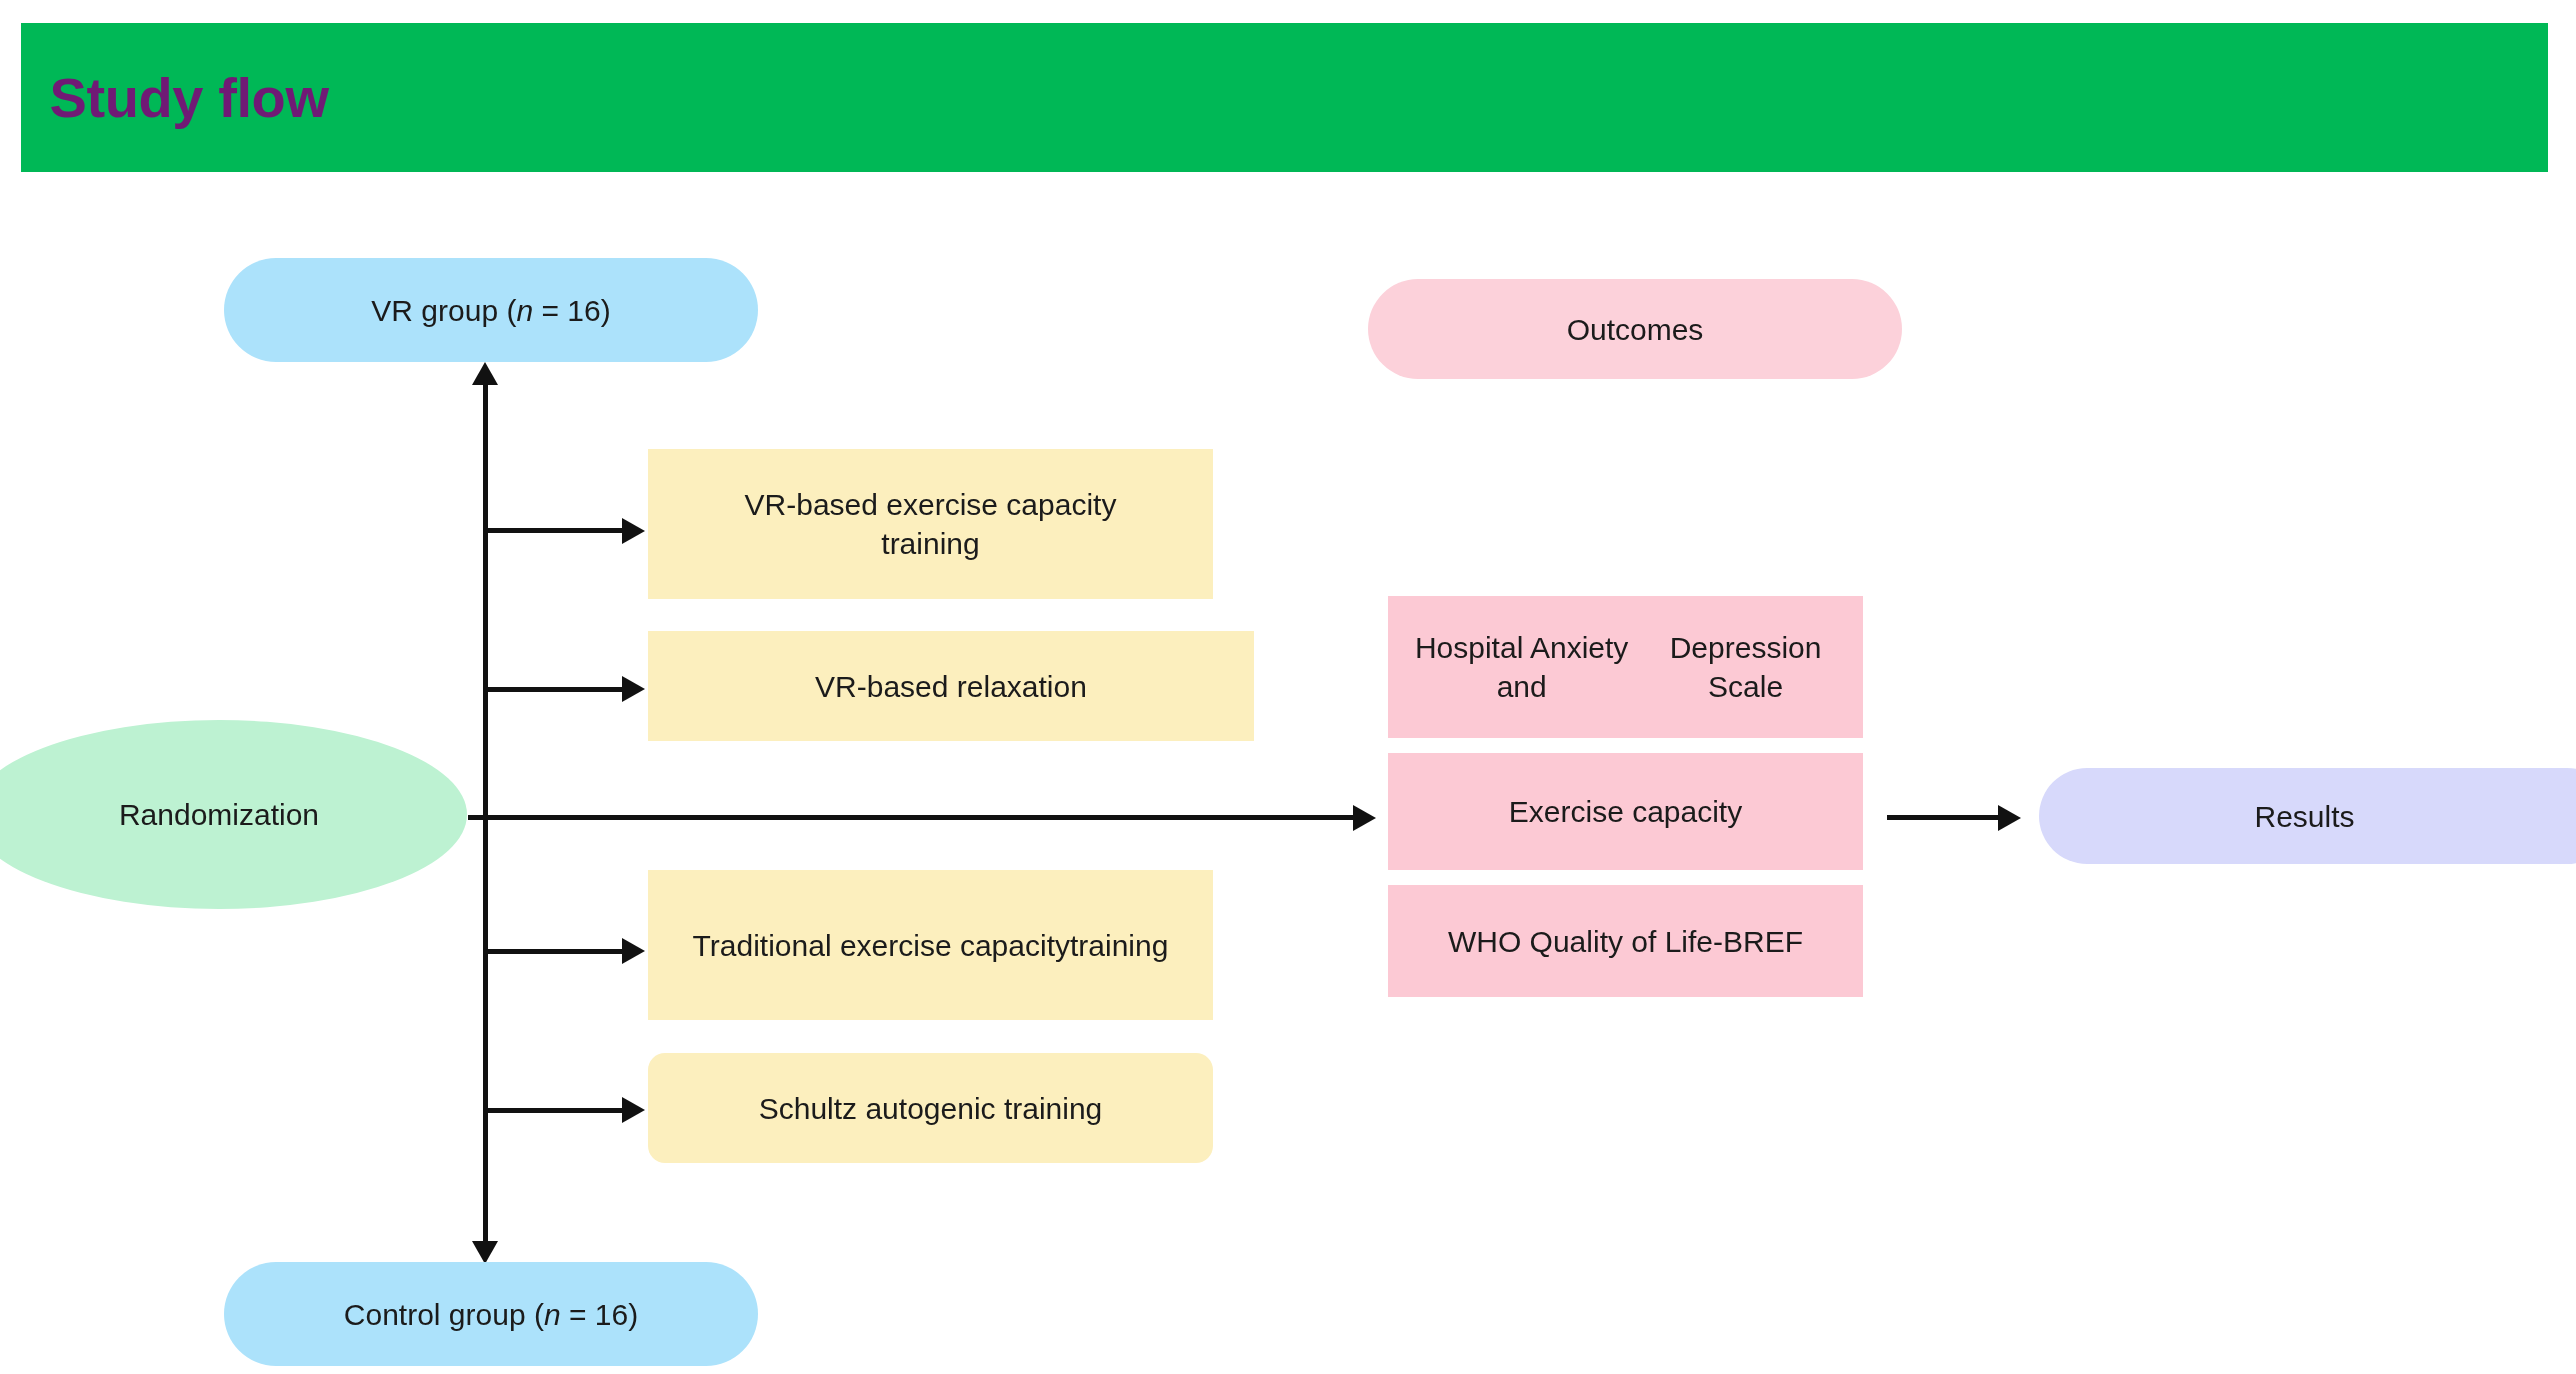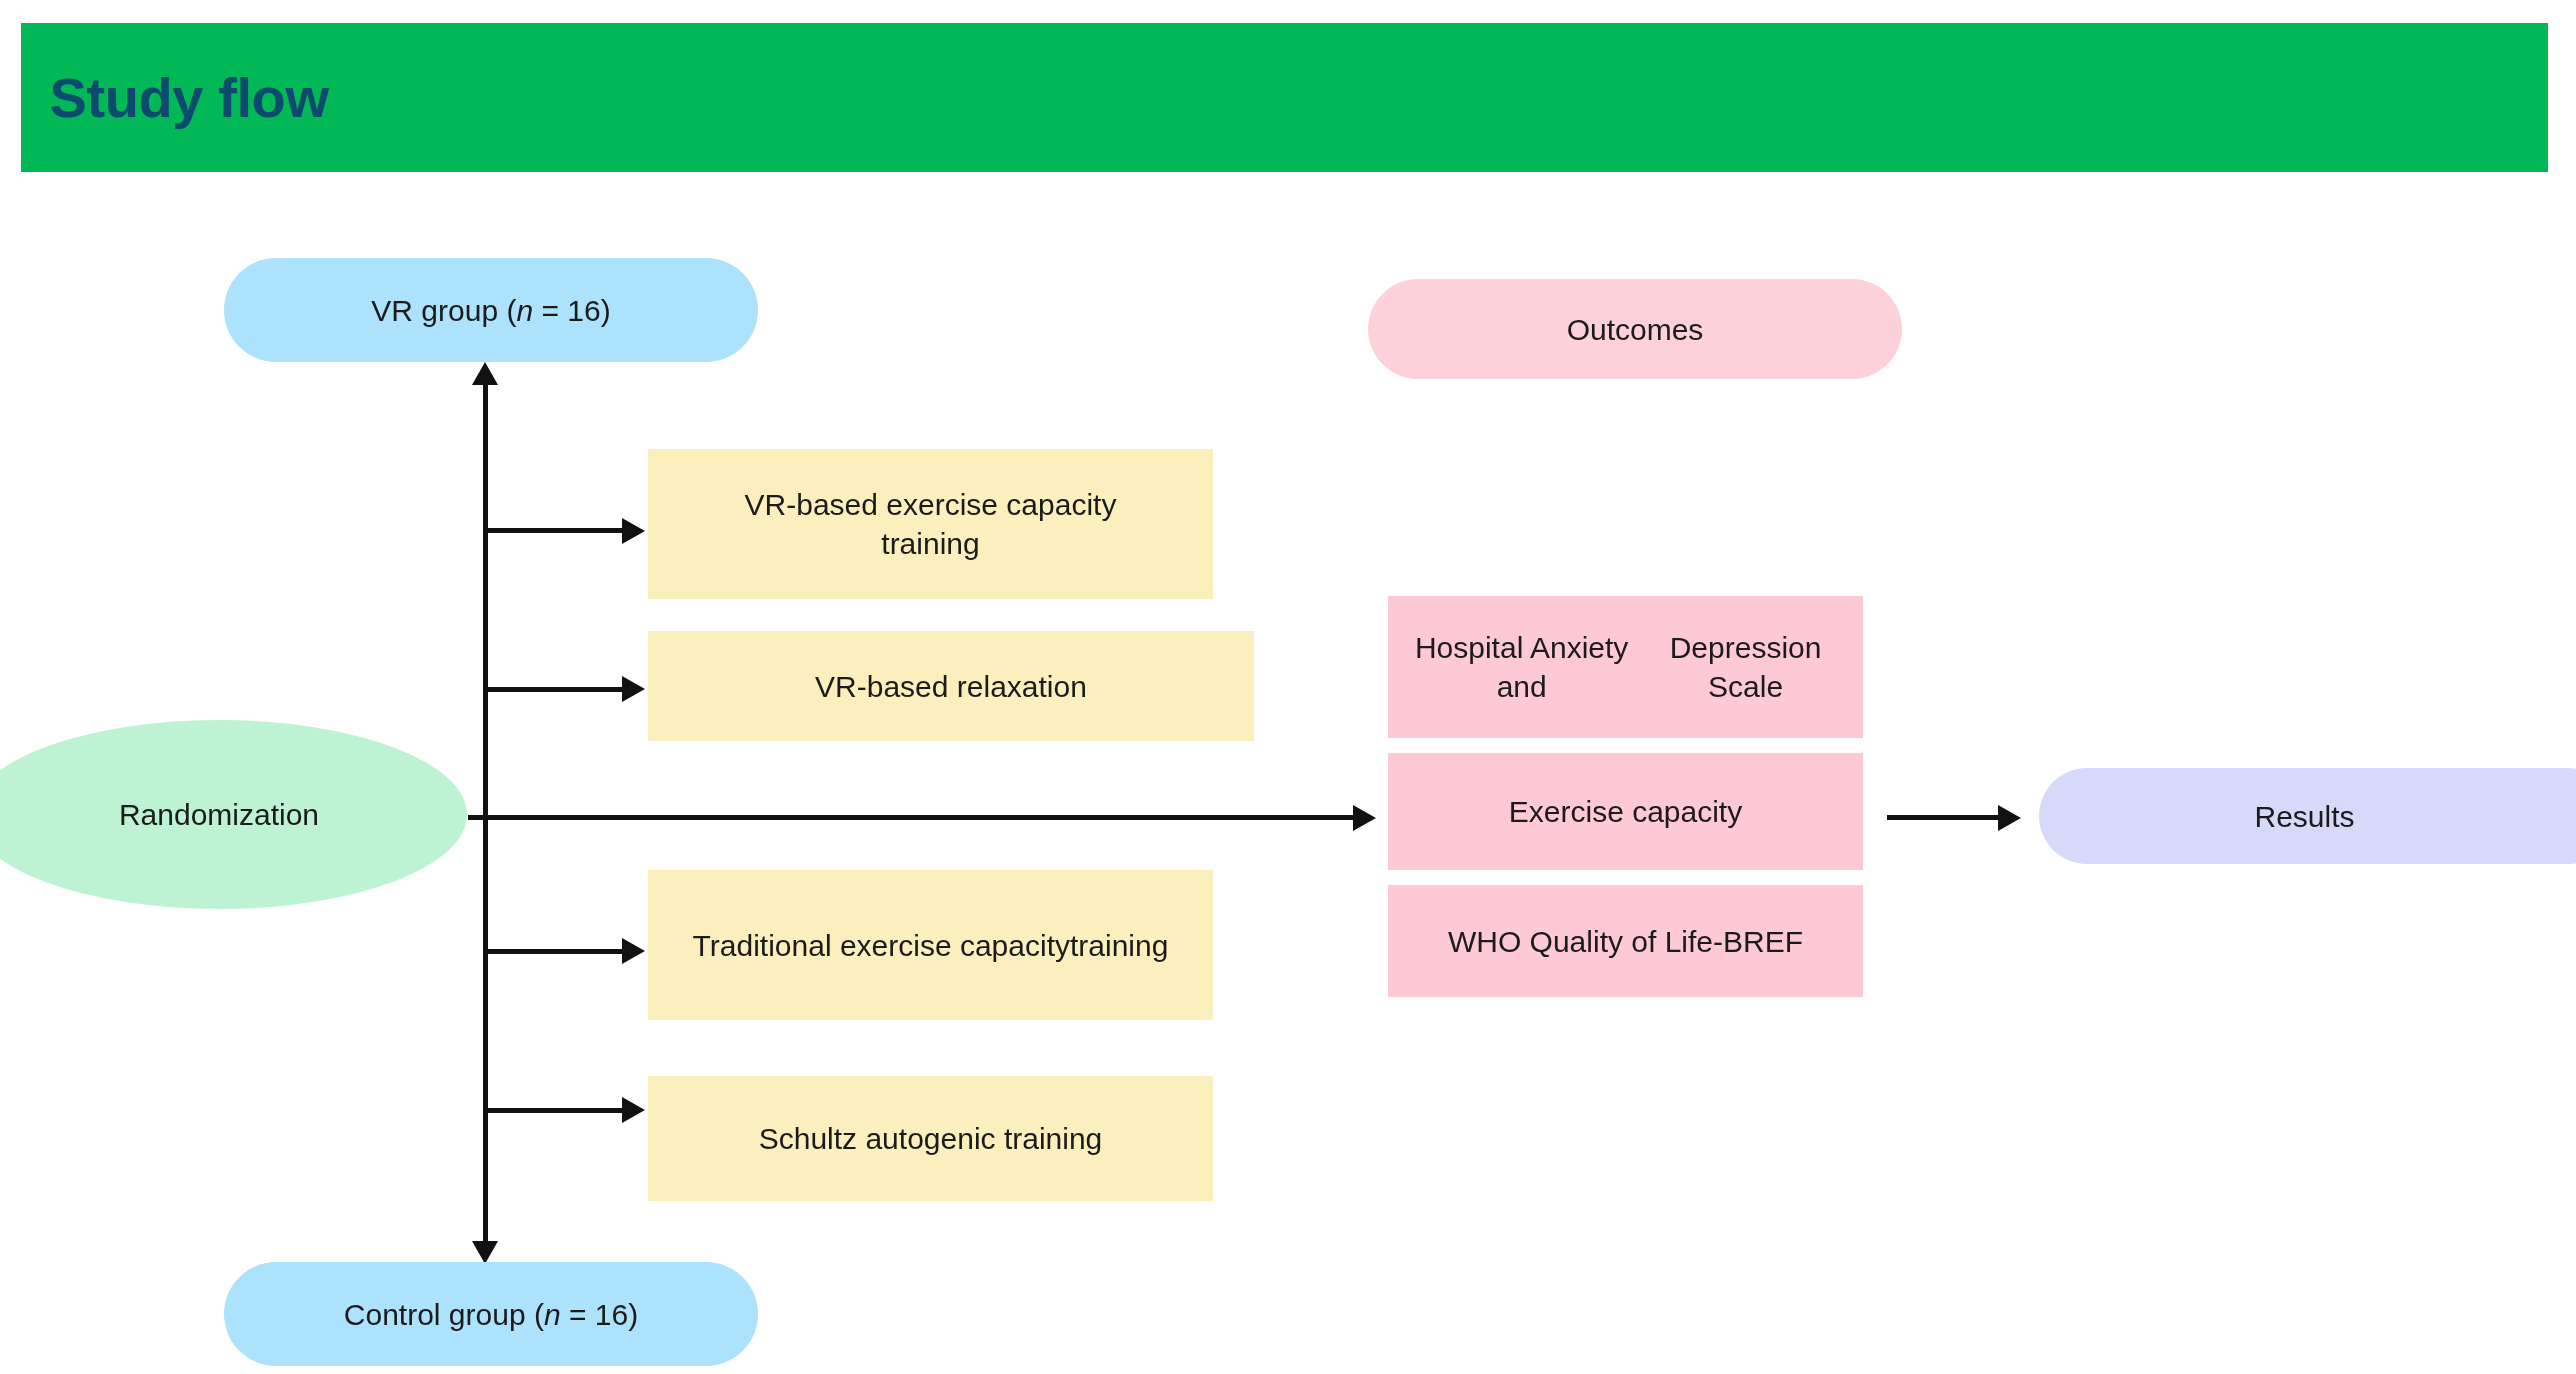--- a/index.html
+++ b/index.html
@@ -2,21 +2,21 @@
 <html style="font-size:12px"><head>
 <meta charset="utf-8">
 <style>
   html,body{margin:0;padding:0;background:#ffffff;}
   body{width:2576px;height:1375px;position:relative;overflow:hidden;
        font-family:"Liberation Sans","DejaVu Sans",sans-serif;color:#1b1b1b;}
 
   
   #header-bar{position:absolute;left:20.5px;top:23px;width:2527px;height:149px;
       background:#00b856;display:flex;align-items:center;}
-  #header-title{margin-left:29px;color:#0c4a6e;font-size:56px;font-weight:bold;
+  #header-title{margin-left:29px;color:#701a75;font-size:56px;font-weight:bold;
       letter-spacing:-0.4px;line-height:1;}
 
   
   .node{position:absolute;box-sizing:border-box;display:flex;align-items:center;
         justify-content:center;text-align:center;font-size:30px;line-height:1.30;
         color:#1b1b1b;padding:4.5px 13.6px;}
 
   
   .pill-blue{background:#ace2fb;border-radius:55px;}
 
@@ -99,21 +99,21 @@
 
 <div class="node box-yellow" style="left:648px;top:631px;width:606px;height:110px;">
   <span>VR-based relaxation</span>
 </div>
 
 <div class="node box-yellow" style="left:648px;top:870px;width:565px;height:150px;flex-direction:row;">
   <span>Traditional exercise capacity</span>
   <span>training</span>
 </div>
 
-<div class="node box-yellow" style="left:648px;top:1076px;width:565px;height:125px;">
+<div class="node box-yellow" style="left:648px;top:1053px;width:565px;height:110px;border-radius:17px;">
   <span>Schultz autogenic training</span>
 </div>
 
 <div class="node pill-pink" style="left:1368px;top:279px;width:534px;height:100px;">
   <span>Outcomes</span>
 </div>
 
 <div class="node box-pink" style="left:1388px;top:596px;width:475px;height:142px;flex-direction:row;">
   <span>Hospital Anxiety and</span>
   <span>Depression Scale</span>

